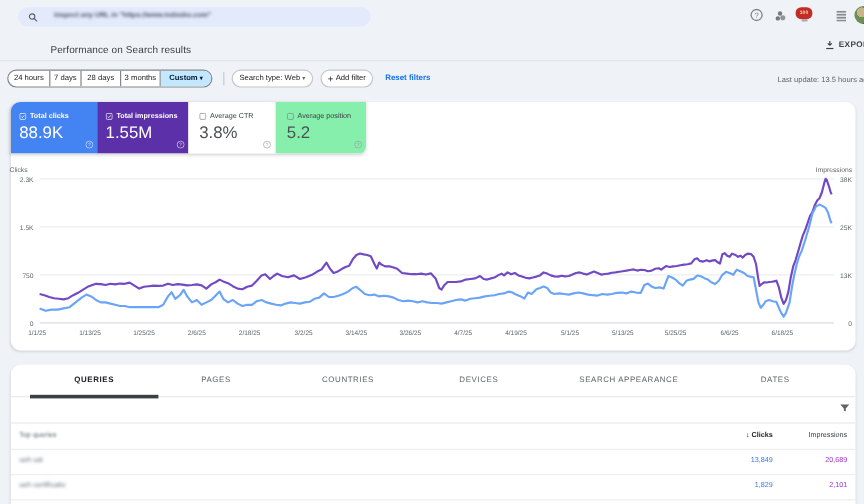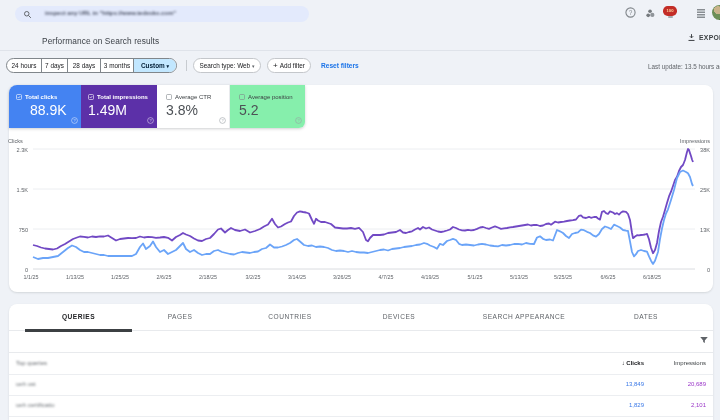--- a/index.html
+++ b/index.html
@@ -65,34 +65,34 @@
 
 <div class="abs" style="left:9px;top:85px;width:704px;height:207px;background:#fff;border-radius:8px;box-shadow:0 1px 2px rgba(60,64,67,.15);"></div>
 
 <div class="abs" style="left:9px;top:85px;width:296px;height:43px;border-radius:8px 0 6px 0;box-shadow:0 1px 3px rgba(60,64,67,.25);display:flex;overflow:hidden;">
   <div style="flex:0 0 72px;background:#4483f2;position:relative;">
     <svg style="position:absolute;left:7px;top:9px;" width="6" height="6" viewBox="0 0 24 24">
         <rect x="2" y="2" width="20" height="20" rx="4" fill="none" stroke="#fff" stroke-width="2.4"></rect>
         <path d="M7 12.5l3.5 3.5L17 8.5" fill="none" stroke="#fff" stroke-width="2.6"></path>
       </svg>
     <div style="position:absolute;left:16px;top:8.5px;font-size:6px;color:#fff;font-weight:bold;">Total clicks</div>
-    <div style="position:absolute;left:21px;top:17px;font-size:14px;color:#fff;">88.9K</div>
+    <div style="position:absolute;left:7px;top:17px;font-size:14px;color:#fff;">88.9K</div>
     <svg style="position:absolute;left:68px;top:116px;" width="0" height="0"></svg>
     <svg style="position:absolute;right:3.5px;bottom:4px;" width="7" height="7" viewBox="0 0 24 24">
         <circle cx="12" cy="12" r="10" fill="none" stroke="rgba(255,255,255,.8)" stroke-width="2"></circle>
         <text x="12" y="16.5" font-size="13" fill="rgba(255,255,255,.8)" text-anchor="middle" font-family="Liberation Sans">?</text>
       </svg>
   </div>
   <div style="flex:0 0 76px;background:#5c30a8;position:relative;">
     <svg style="position:absolute;left:7px;top:9px;" width="6" height="6" viewBox="0 0 24 24">
         <rect x="2" y="2" width="20" height="20" rx="4" fill="none" stroke="#fff" stroke-width="2.4"></rect>
         <path d="M7 12.5l3.5 3.5L17 8.5" fill="none" stroke="#fff" stroke-width="2.6"></path>
       </svg>
     <div style="position:absolute;left:16px;top:8.5px;font-size:6px;color:#fff;font-weight:bold;">Total impressions</div>
-    <div style="position:absolute;left:7px;top:17px;font-size:14px;color:#fff;">1.49M</div>
+    <div style="position:absolute;left:7px;top:17px;font-size:14px;color:#fff;">1.55M</div>
     <svg style="position:absolute;right:3.5px;bottom:4px;" width="7" height="7" viewBox="0 0 24 24">
         <circle cx="12" cy="12" r="10" fill="none" stroke="rgba(255,255,255,.8)" stroke-width="2"></circle>
         <text x="12" y="16.5" font-size="13" fill="rgba(255,255,255,.8)" text-anchor="middle" font-family="Liberation Sans">?</text>
       </svg>
   </div>
   <div style="flex:0 0 73px;background:#fff;border-right:1px solid #e8eaed;position:relative;">
     <svg style="position:absolute;left:9px;top:9px;" width="6" height="6" viewBox="0 0 24 24">
         <rect x="2" y="2" width="20" height="20" rx="4" fill="none" stroke="#80868b" stroke-width="2.4"></rect>
       </svg>
     <div style="position:absolute;left:18px;top:8.5px;font-size:6px;color:#3c4043;">Average CTR</div>

